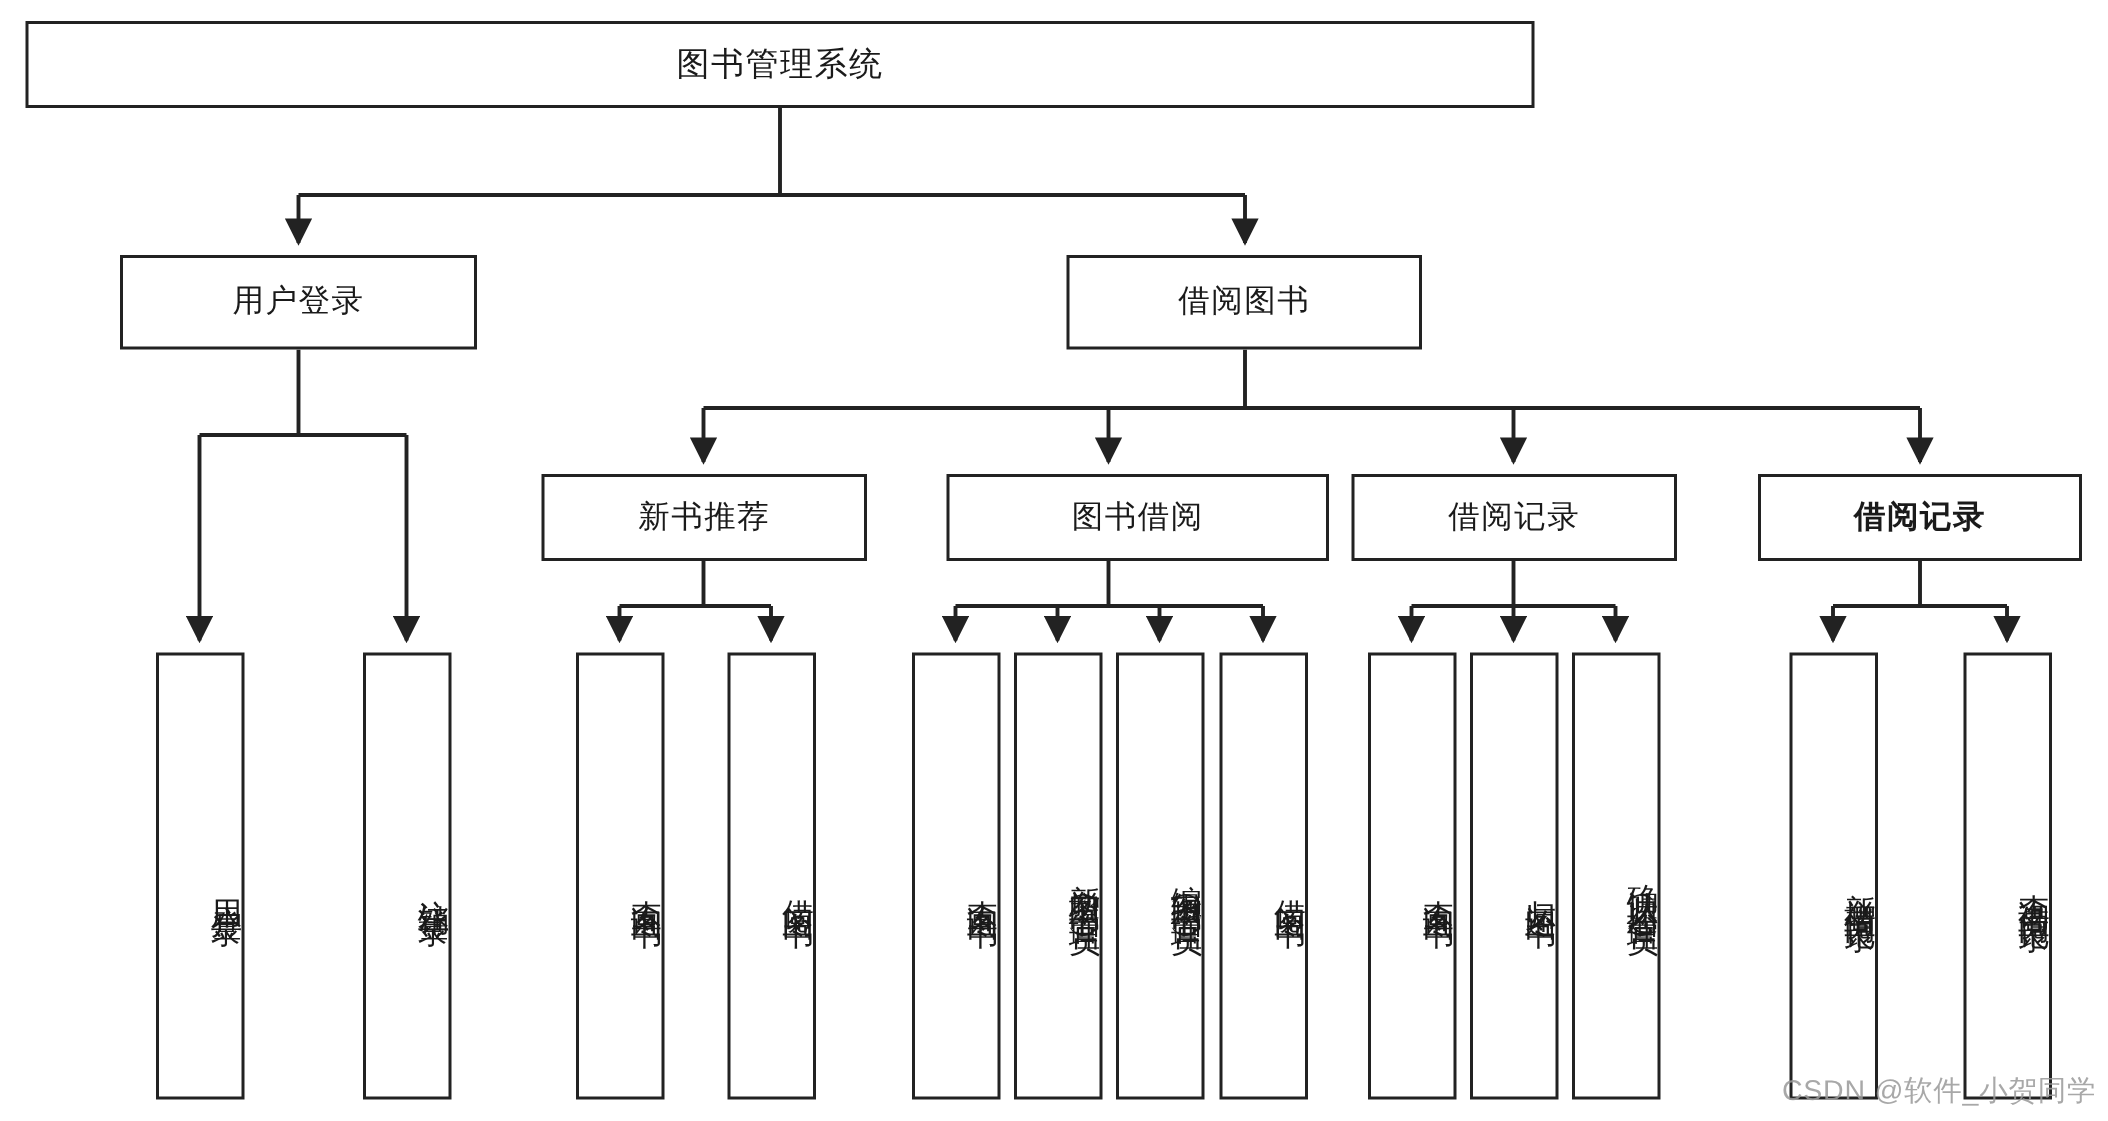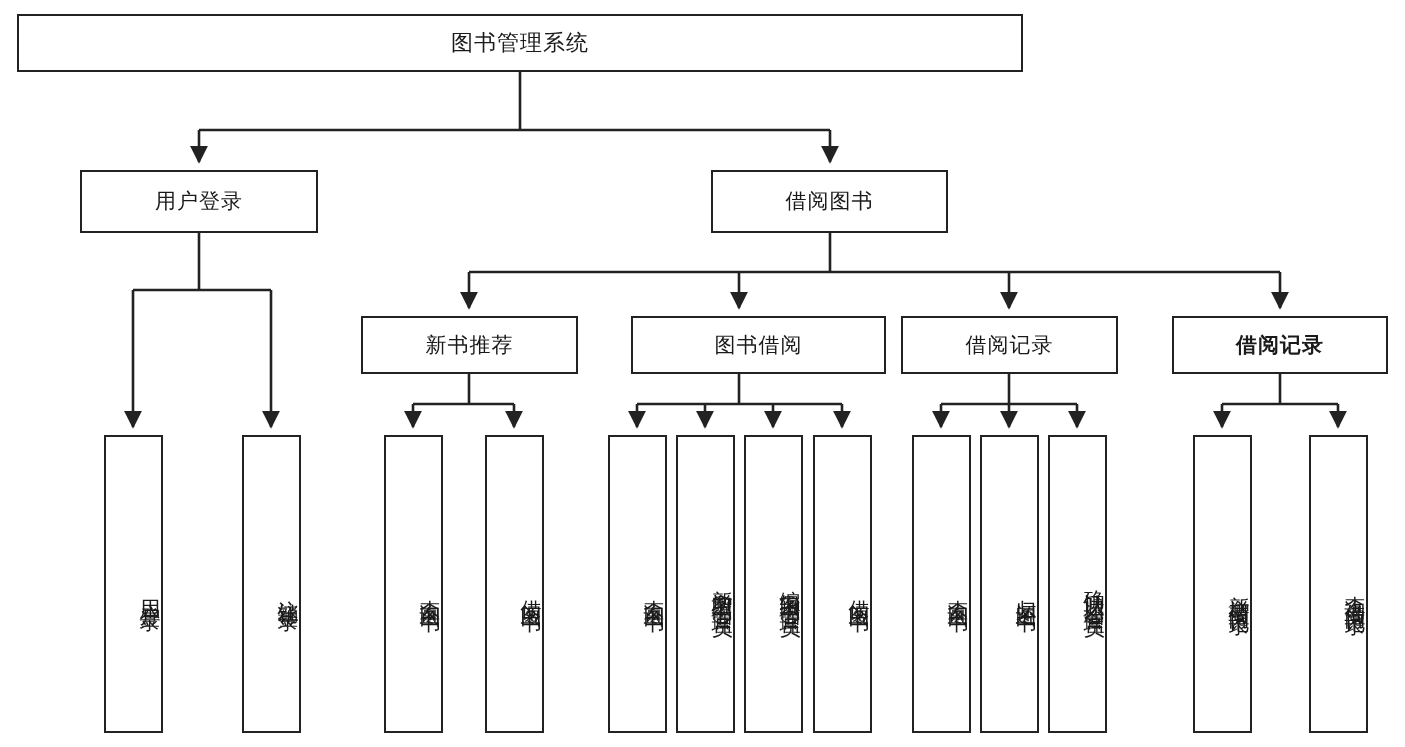--- a/index.html
+++ b/index.html
@@ -182,14 +182,15 @@
     <span class="node-label">确认归还（管理员）</span>
   </div>
 
   <div class="node leaf" style="left:1193px; top:435px; width:59px; height:298px;">
     <span class="node-label">新增借阅记录</span>
   </div>
   <div class="node leaf" style="left:1309px; top:435px; width:59px; height:298px;">
     <span class="node-label">查询借阅记录</span>
   </div>
 
+  <div class="watermark" style="left:1188px; top:714px;">CSDN @软件_小贺同学</div>
 
 </div>
 
 </body></html>

